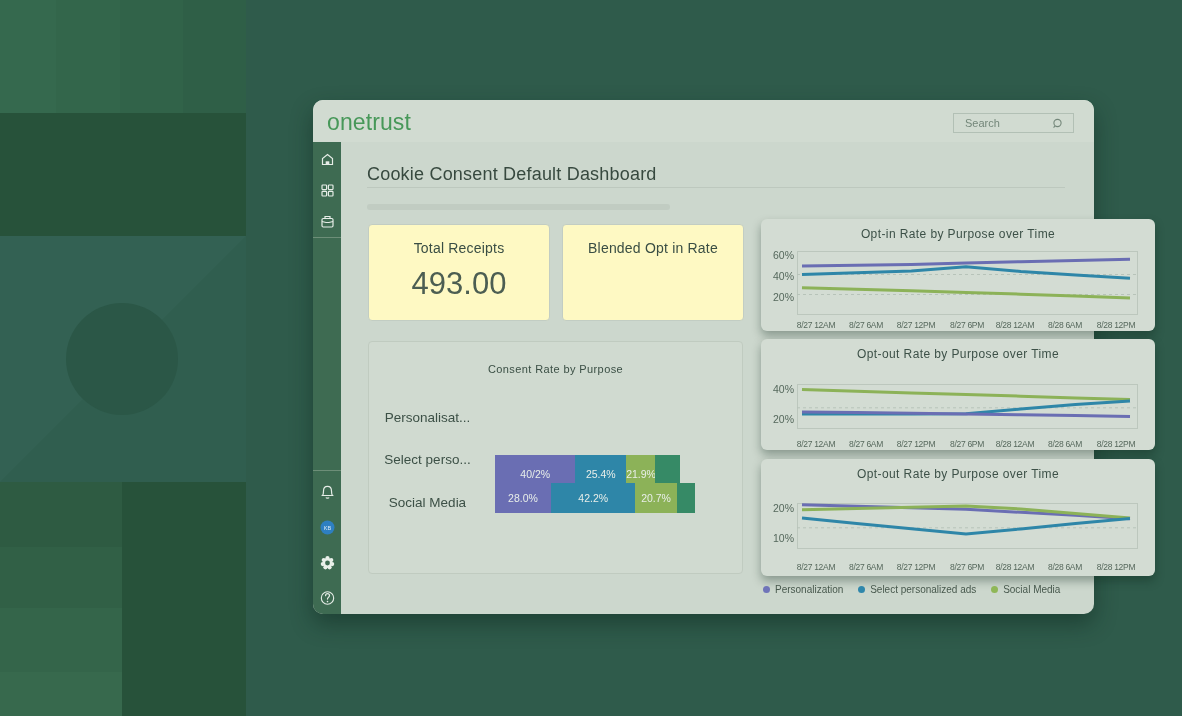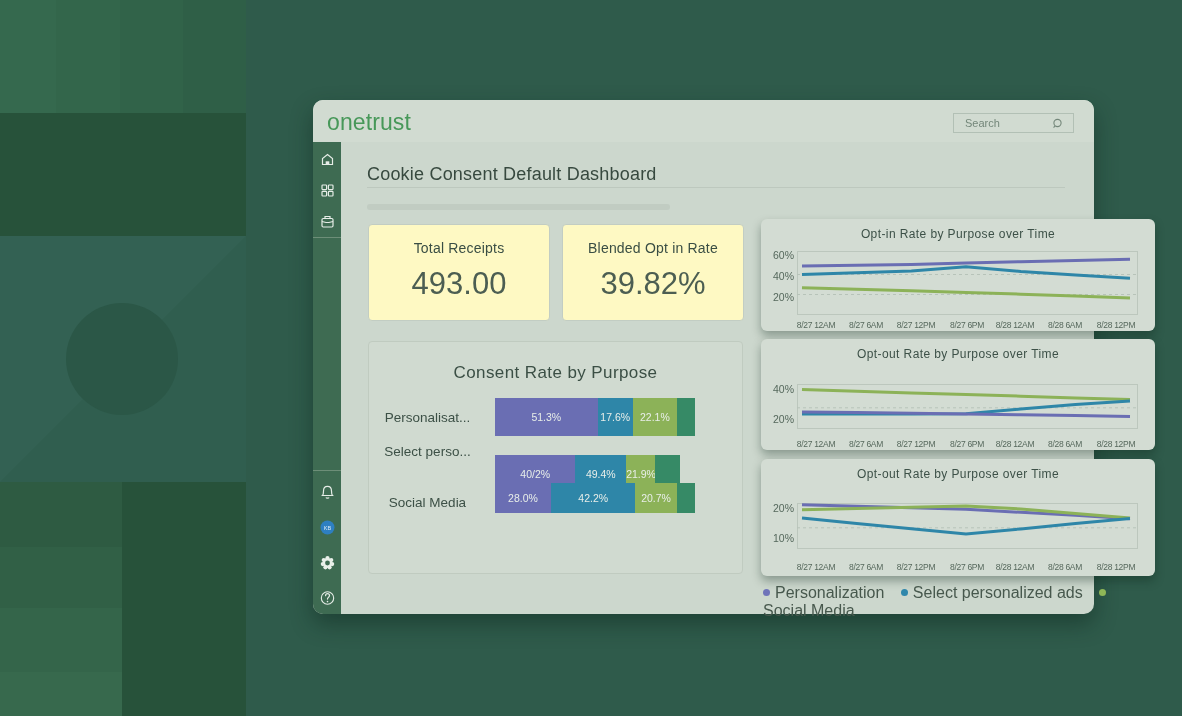--- a/index.html
+++ b/index.html
@@ -44,39 +44,39 @@
   .card1 { left:55px; top:124px; width:182px; height:97px; }
   .card2 { left:249px; top:124px; width:182px; height:97px; }
   .stat-title { position:absolute; left:0; top:15px; width:100%; text-align:center;
     font-size:14px; color:#3a4e44; letter-spacing:0.2px; }
   .stat-value { position:absolute; left:0; top:41px; width:100%; text-align:center;
     font-size:31px; color:#4c5e52; }
 
   .consent { left:55px; top:241px; width:375px; height:233px; background:#d0dad0;
     border:1px solid #c0cbc0; border-radius:4px; }
   .consent-title { position:absolute; left:0; top:21px; width:100%; text-align:center;
-    font-size:17px; color:#3b4f45; letter-spacing:0.4px; }
+    font-size:11px; color:#3b4f45; letter-spacing:0.4px; }
   .rowlabel { position:absolute; width:117px; text-align:center; font-size:13.5px; color:#3c5046; }
   .bar { position:absolute; left:126px; width:200px; display:flex; }
   .bar div { height:100%; position:relative; }
   .bar span { position:absolute; width:100%; text-align:center; top:50%; margin-top:-6px;
     font-size:10.5px; color:#e8eee9; }
   .cleg { position:absolute; left:0; top:200px; width:100%; text-align:center; font-size:11px; color:#42564c; }
   .dot { display:inline-block; width:7px; height:7px; border-radius:50%; vertical-align:middle; margin-right:5px; margin-top:-2px; }
   .cleg .item { margin:0 5px; }
 
   .chartcard { left:448px; background:#d3dcd3; border-radius:6px;
     box-shadow:0 5px 10px rgba(12,36,26,0.35); width:394px; }
   .cc1 { top:219px; height:112px; }
   .cc2 { top:339px; height:111px; }
   .cc3 { top:459px; height:117px; }
   .chart-title { position:absolute; left:0; top:8px; width:100%; text-align:center;
     font-size:12px; color:#3d5148; letter-spacing:0.4px; }
 
-  .bottomleg { left:763px; top:584px; width:390px; font-size:16px; color:#47584d; }
+  .bottomleg { left:763px; top:584px; width:390px; font-size:10px; color:#47584d; }
   .bottomleg .item { margin-right:12px; }
 
   .purple { background:#6a6eb3; } .teal { background:#2e86a8; }
   .lgreen { background:#8cb258; } .dgreen { background:#368a66; }
 </style>
 </head>
 <body>
   <div class="abs s1"></div>
 <div class="abs s2"></div>
 <div class="abs s3"></div>
@@ -157,45 +157,32 @@
     <div class="abs content-title">Cookie Consent Default Dashboard</div>
     <div class="abs title-hr"></div>
     <div class="abs progress"></div>
 
     <div class="abs card card1">
       <div class="stat-title">Total Receipts</div>
       <div class="stat-value">493.00</div>
     </div>
     <div class="abs card card2">
       <div class="stat-title">Blended Opt in Rate</div>
-      <div class="stat-value">39.82%</div>
     </div>
 
     <div class="abs consent">
       <div class="consent-title">Consent Rate by Purpose</div>
       <div class="rowlabel" style="top:68px;">Personalisat...</div>
-      <div class="bar" style="top:56px; height:38px;">
-        <div class="purple" style="width:102.6px">
-          <span>51.3%</span>
-        </div>
-        <div class="teal" style="width:35.2px">
-          <span>17.6%</span>
-        </div>
-        <div class="lgreen" style="width:44.2px">
-          <span>22.1%</span>
-        </div>
-        <div class="dgreen" style="width:18px"></div>
-      </div>
-      <div class="rowlabel" style="top:102px;">Select perso...</div>
+      <div class="rowlabel" style="top:110px;">Select perso...</div>
       <div class="bar" style="top:113px; height:37px;">
         <div class="purple" style="width:80.4px">
           <span>40/2%</span>
         </div>
         <div class="teal" style="width:50.8px">
-          <span>49.4%</span>
+          <span>25.4%</span>
         </div>
         <div class="lgreen" style="width:29px">
           <span>21.9%</span>
         </div>
         <div class="dgreen" style="width:25px"></div>
       </div>
       <div class="rowlabel" style="top:153px;">Social Media</div>
       <div class="bar" style="top:141px; height:30px;">
         <div class="purple" style="width:56px">
           <span>28.0%</span>

